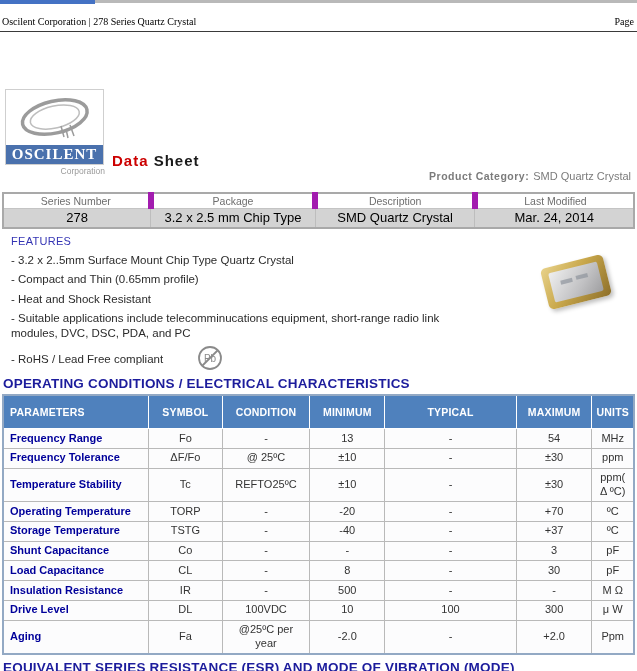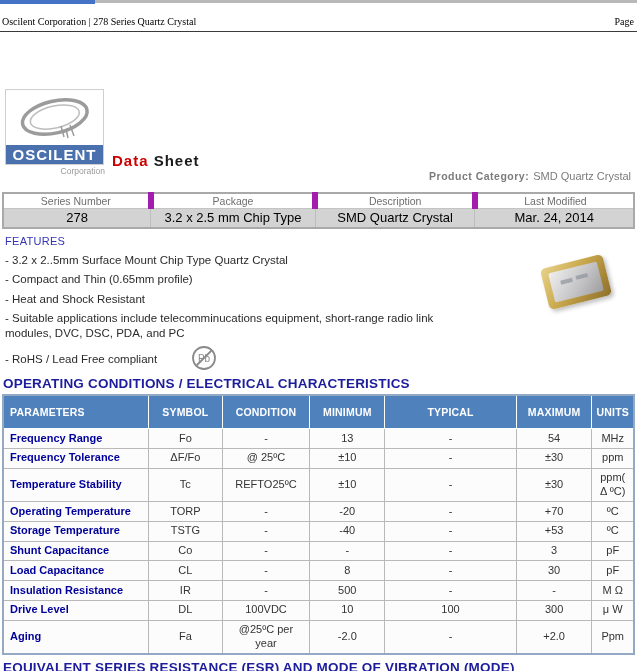--- a/index.html
+++ b/index.html
@@ -14,21 +14,21 @@
   .topstrip-blue { position:absolute; left:0; top:0; width:95px; height:4px; background:#4472c4; }
   .topstrip-gray { position:absolute; left:95px; right:0; top:0; height:3px; background:#b9b9b9; }
   
   .docheader {
     display:flex; justify-content:space-between; align-items:baseline;
     font-family:"Liberation Serif", serif; font-size:10px; color:#000;
     padding:12px 3px 4px 2px; border-bottom:1px solid #3a3a3a;
   }
   
   .brand { position:relative; height:160px; }
-  .logo-box { position:absolute; left:5px; top:57px; width:99px; border:1px solid #cfcfcf; background:#fff; }
+  .logo-box { position:absolute; left:5px; top:57px; width:99px; border:1px solid #cfcfcf; background:#fff;font-family:Liberation Serif, serif; }
   .logo-art { height:55px; display:flex; align-items:center; justify-content:center; background:#fff; }
   .logo-band {
     height:19px; background:#4a71ad; color:#fff; font-weight:bold; font-size:15px;
     letter-spacing:1px; text-align:center; line-height:19px;
   }
   .logo-sub {
     position:absolute; left:5px; top:134px; width:100px; text-align:right;
     font-size:8.5px; color:#9a9a9a;
   }
   .ds-title { position:absolute; left:112px; top:120px; font-size:15px; font-weight:bold; letter-spacing:1px; }
@@ -41,21 +41,21 @@
   .info-table th {
     background:#fff; color:#6e6e6e; font-weight:normal; font-size:10.5px;
     padding:1px 2px; border-left:6px solid #a21caf; text-align:center;
   }
   .info-table td {
     background:#d3d3d3; color:#000; font-size:13px; text-align:center;
     padding:1px 2px 2px; border-left:1px solid #bdbdbd; border-top:1px solid #c4c4c4;
   }
   .info-table th:first-child, .info-table td:first-child { border-left:none; }
   
-  .features { position:relative; margin:6px 5px 0 5px; height:125px; }
+  .features { position:relative; margin:6px 5px 0 11px; height:125px; }
   .features-title { color:#3434b4; font-size:11px; letter-spacing:0.3px; margin-bottom:6px; }
   .feature-item { font-size:11.5px; color:#2b2b2b; max-width:455px; margin-bottom:5px; line-height:1.25; }
   .rohs-line { display:flex; align-items:center; gap:34px; }
   .chip-photo { position:absolute; right:18px; top:20px; width:74px; height:54px; }
   .chip-body {
     position:absolute; left:4px; top:6px; width:64px; height:42px;
     transform:rotate(-14deg);
     background:linear-gradient(135deg,#e8d28a 0%, #c9a84c 45%, #8d6f2a 100%);
     border-radius:5px; box-shadow:2px 3px 4px rgba(0,0,0,0.25);
   }
@@ -235,21 +235,21 @@
           <td>-</td>
           <td>+70</td>
           <td>ºC</td>
         </tr>
         <tr>
           <td class="cell-first">Storage Temperature</td>
           <td>TSTG</td>
           <td>-</td>
           <td>-40</td>
           <td>-</td>
-          <td>+53</td>
+          <td>+37</td>
           <td>ºC</td>
         </tr>
         <tr>
           <td class="cell-first">Shunt Capacitance</td>
           <td>Co</td>
           <td>-</td>
           <td>-</td>
           <td>-</td>
           <td>3</td>
           <td>pF</td>

